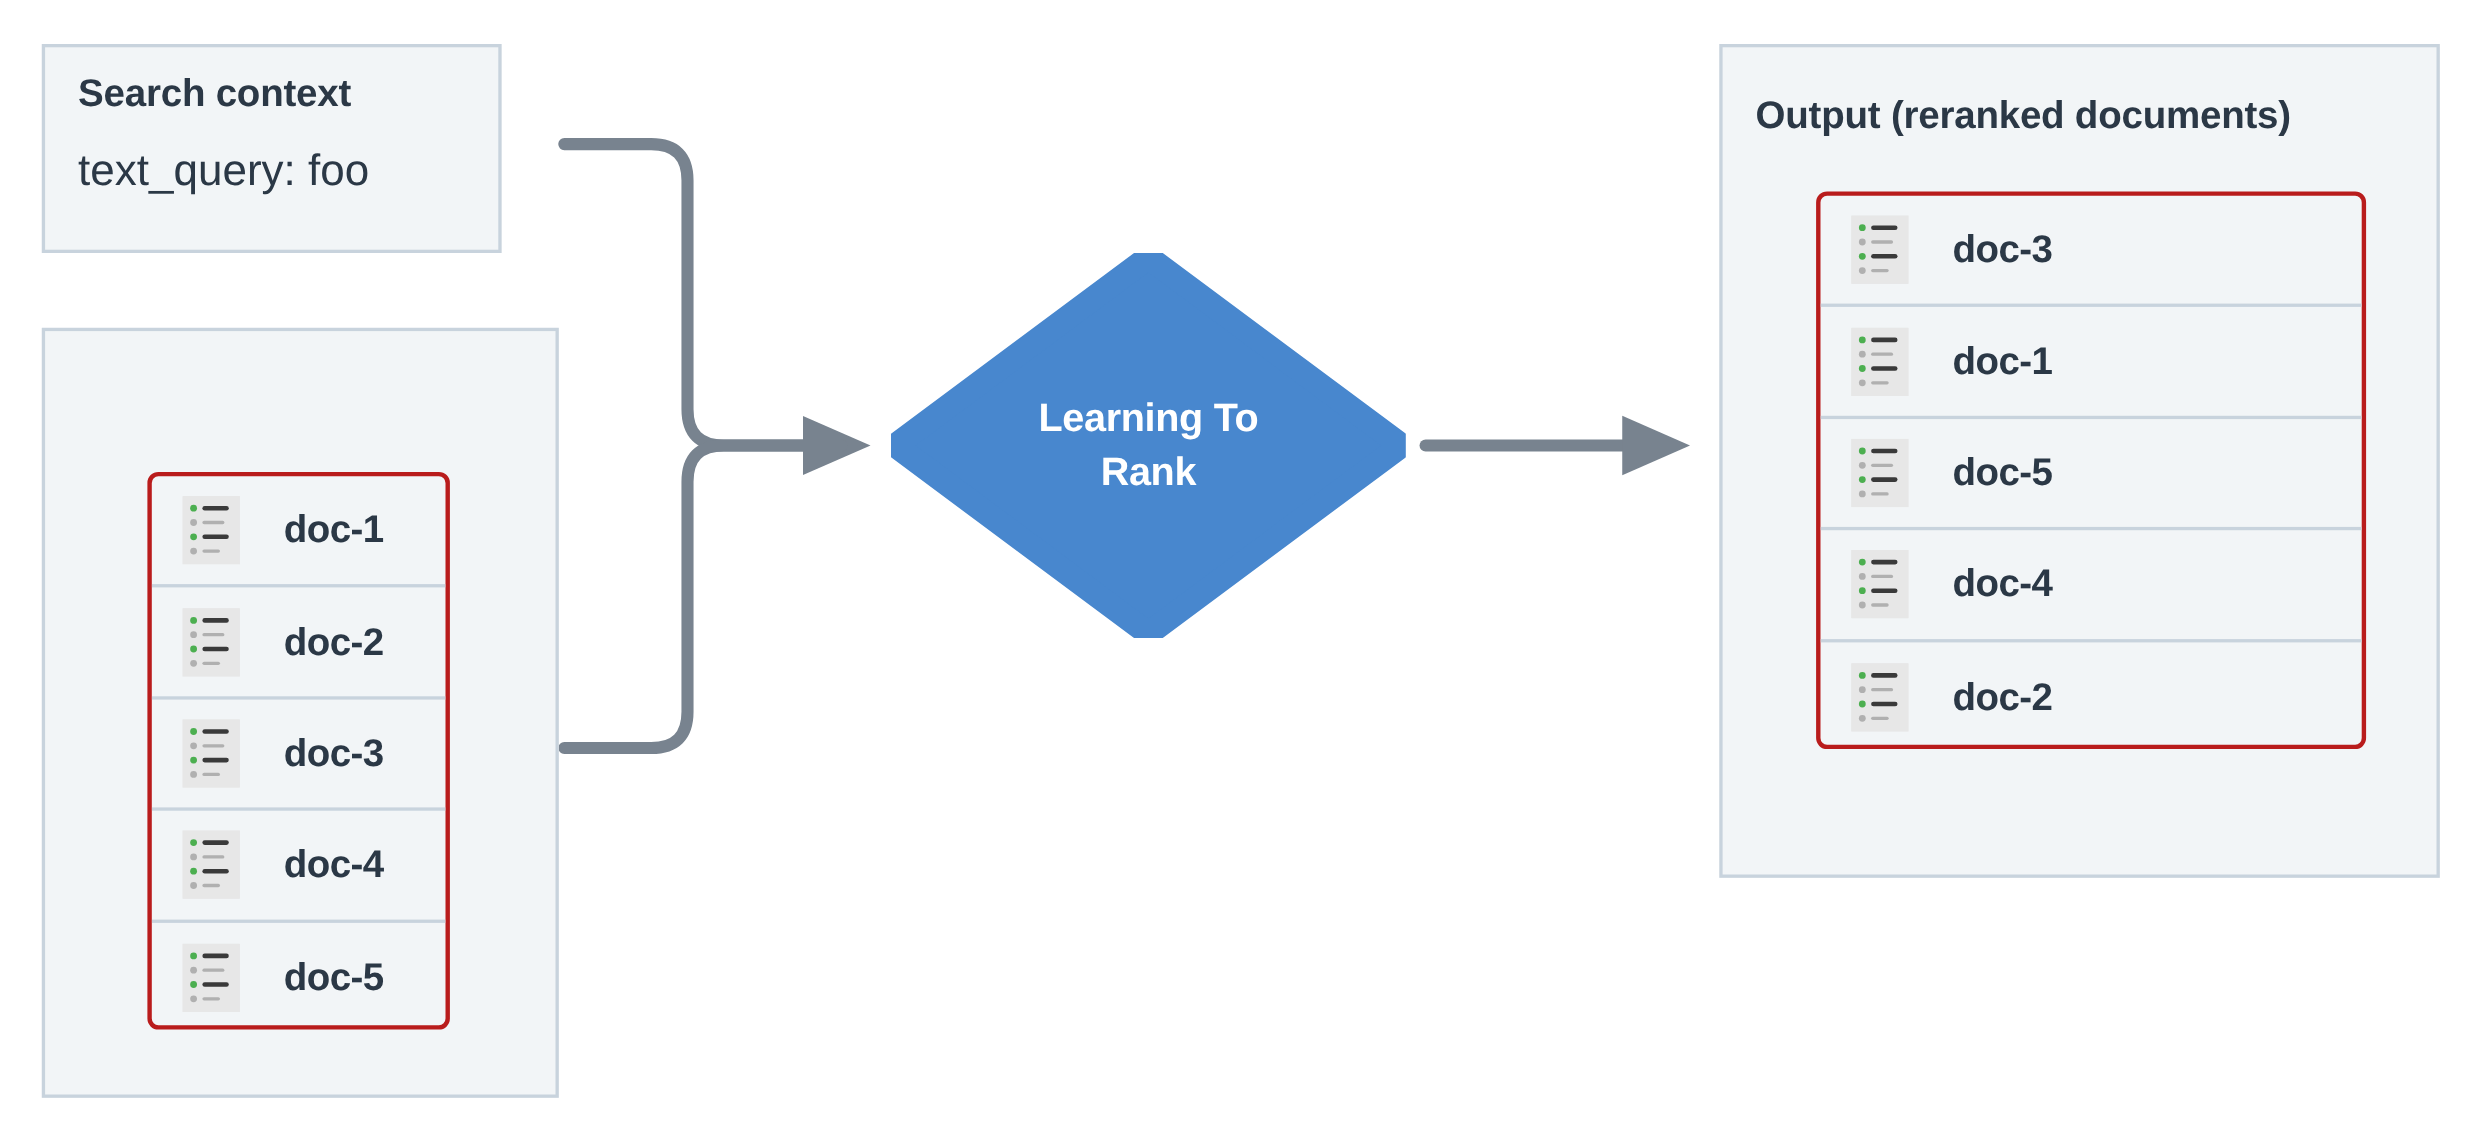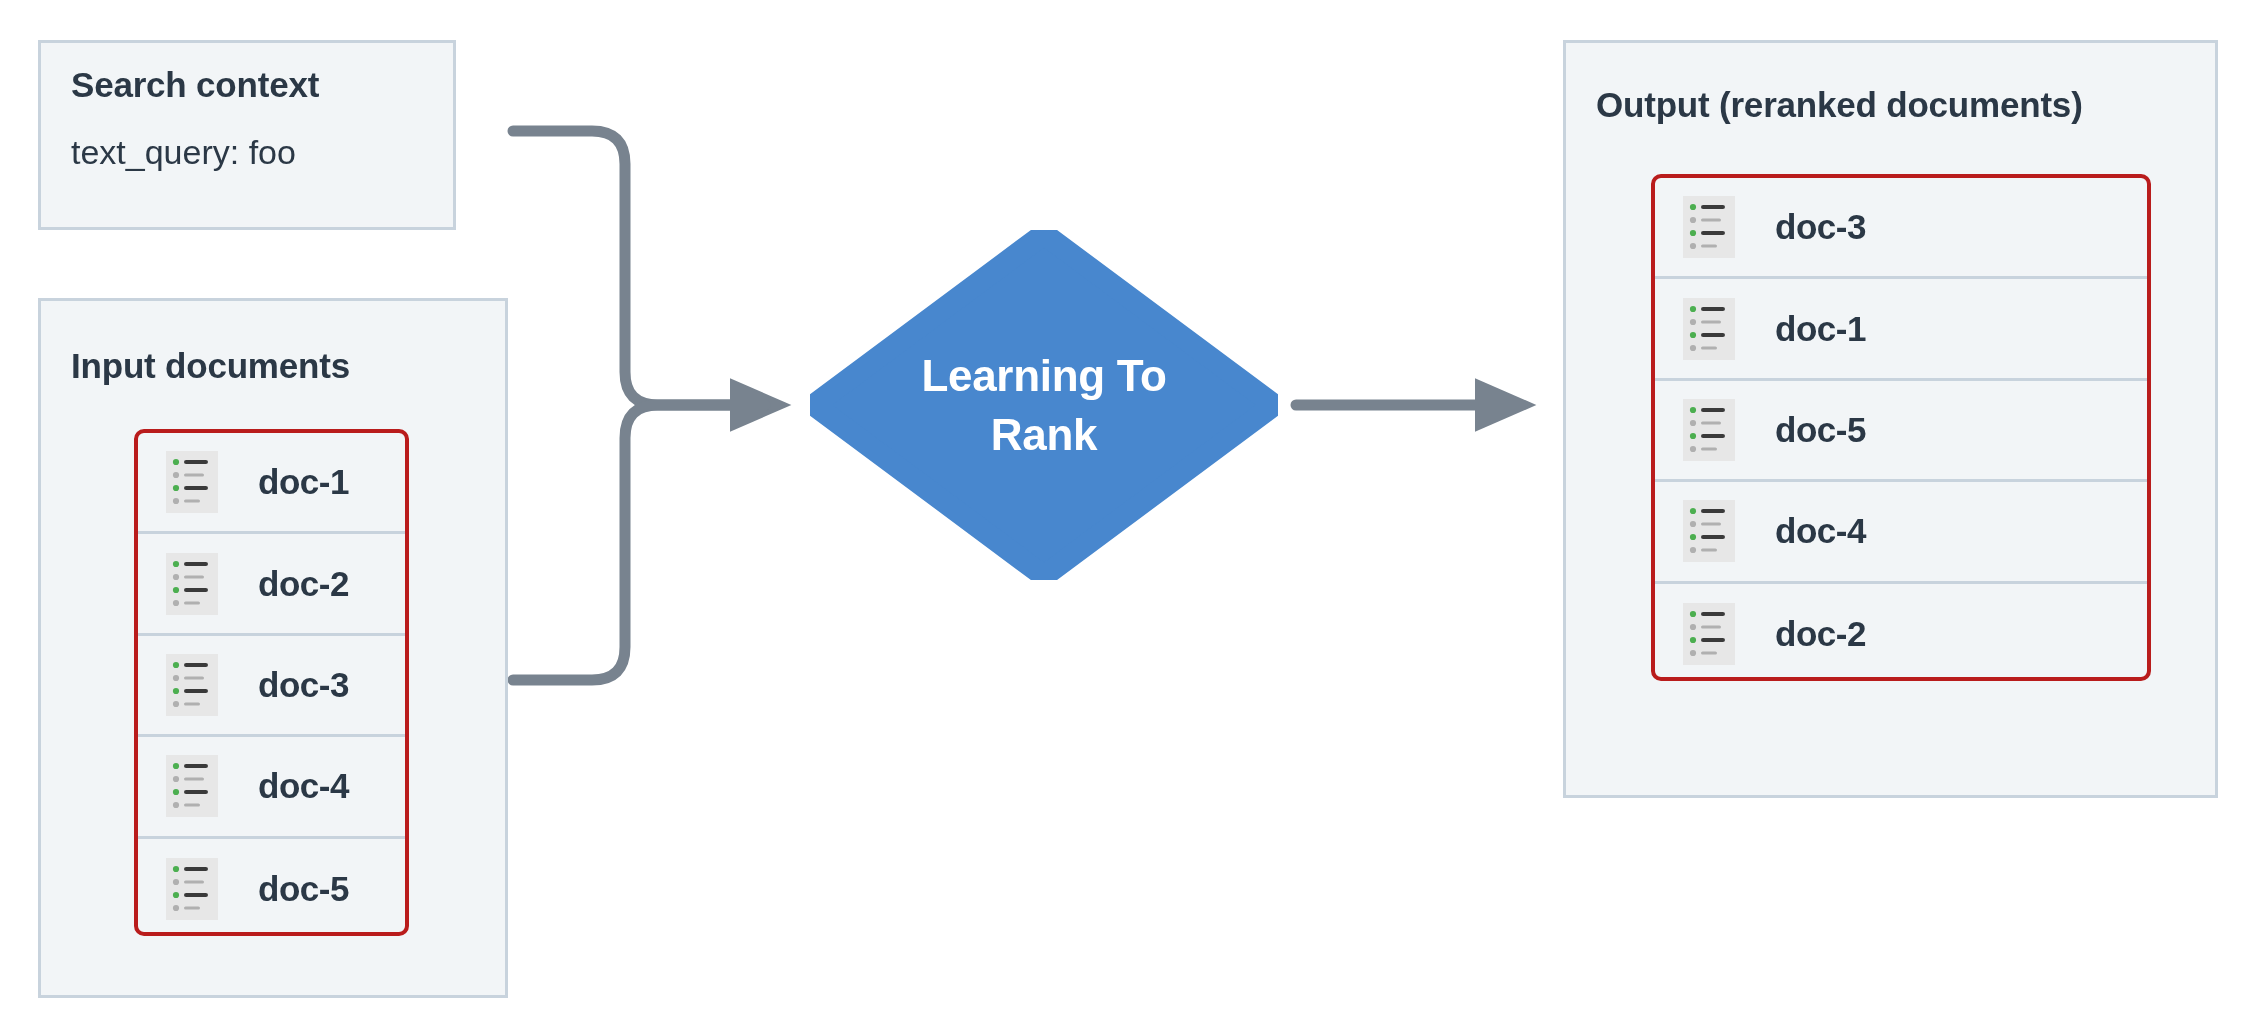--- a/index.html
+++ b/index.html
@@ -47,21 +47,21 @@
     height: 190px;
   }
   #search-context-title {
     left: 30px;
     top: 22px;
     font-size: 35px;
   }
   #search-context-query {
     left: 30px;
     top: 90px;
-    font-size: 34px;
+    font-size: 40px;
   }
 
   
   #input-documents {
     left: 38px;
     top: 298px;
     width: 470px;
     height: 700px;
   }
   #input-documents-title {
@@ -154,21 +154,21 @@
   #ltr-label {
     position: absolute;
     left: 0;
     top: 0;
     width: 468px;
     height: 350px;
     display: flex;
     align-items: center;
     justify-content: center;
     text-align: center;
-    font-size: 44px;
+    font-size: 36px;
     font-weight: bold;
     color: #ffffff;
     line-height: 1.35;
     letter-spacing: -0.3px;
   }
 </style>
 </head>
 <body>
 
 <div id="canvas">
@@ -186,21 +186,20 @@
 
     <path d="M 1296 405 L 1510 405" fill="none" stroke="#78838f" stroke-width="11" stroke-linecap="round" marker-end="url(#arrowhead)"></path>
   </svg>
 
   <div class="panel" id="search-context">
     <div class="panel-title" id="search-context-title">Search context</div>
     <div class="panel-subtext" id="search-context-query">text_query: foo</div>
   </div>
 
   <div class="panel" id="input-documents">
-    <div class="panel-title" id="input-documents-title">Input documents</div>
     <div class="doc-list" id="input-doc-list">
         <div class="doc-row">
           <svg class="doc-icon" viewBox="0 0 52 62" width="52" height="62">
             <rect x="0" y="0" width="52" height="62" fill="#e7e7e7"></rect>
             <circle cx="10" cy="11" r="3.1" fill="#4caf50"></circle>
             <rect x="18" y="8.9" width="24" height="4.2" rx="2.1" fill="#3a3a3a"></rect>
             <circle cx="10" cy="24" r="3.1" fill="#b0b0b0"></circle>
             <rect x="18" y="22.5" width="20" height="3" rx="1.5" fill="#b0b0b0"></rect>
             <circle cx="10" cy="37" r="3.1" fill="#4caf50"></circle>
             <rect x="18" y="34.9" width="24" height="4.2" rx="2.1" fill="#3a3a3a"></rect>

